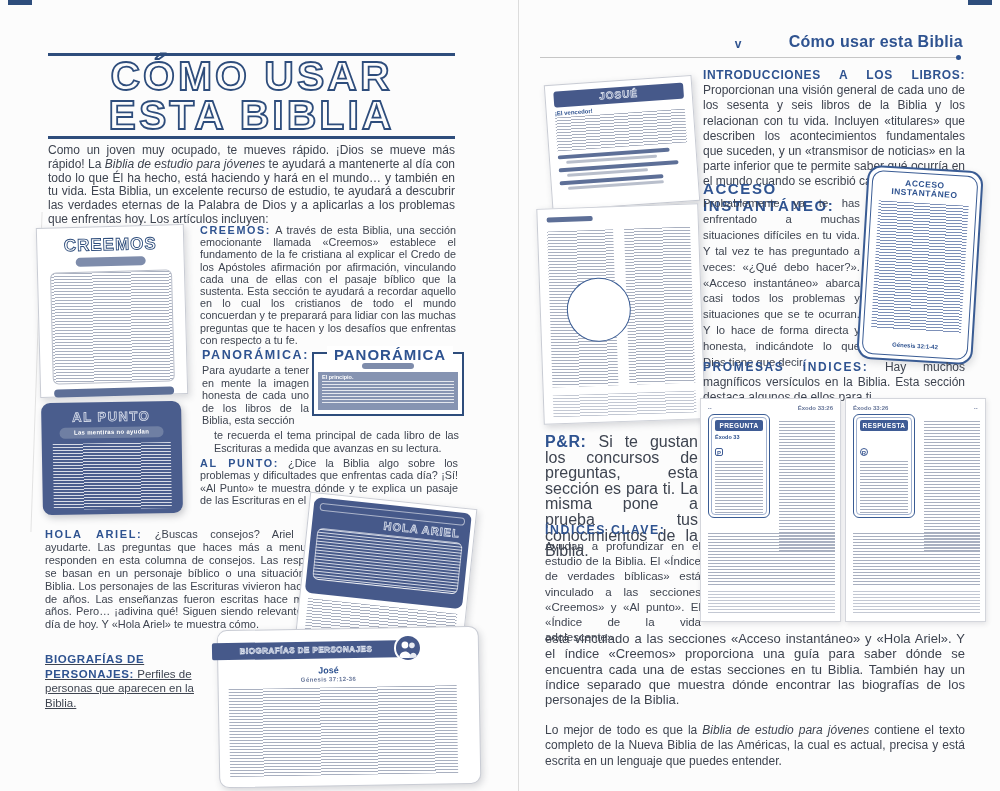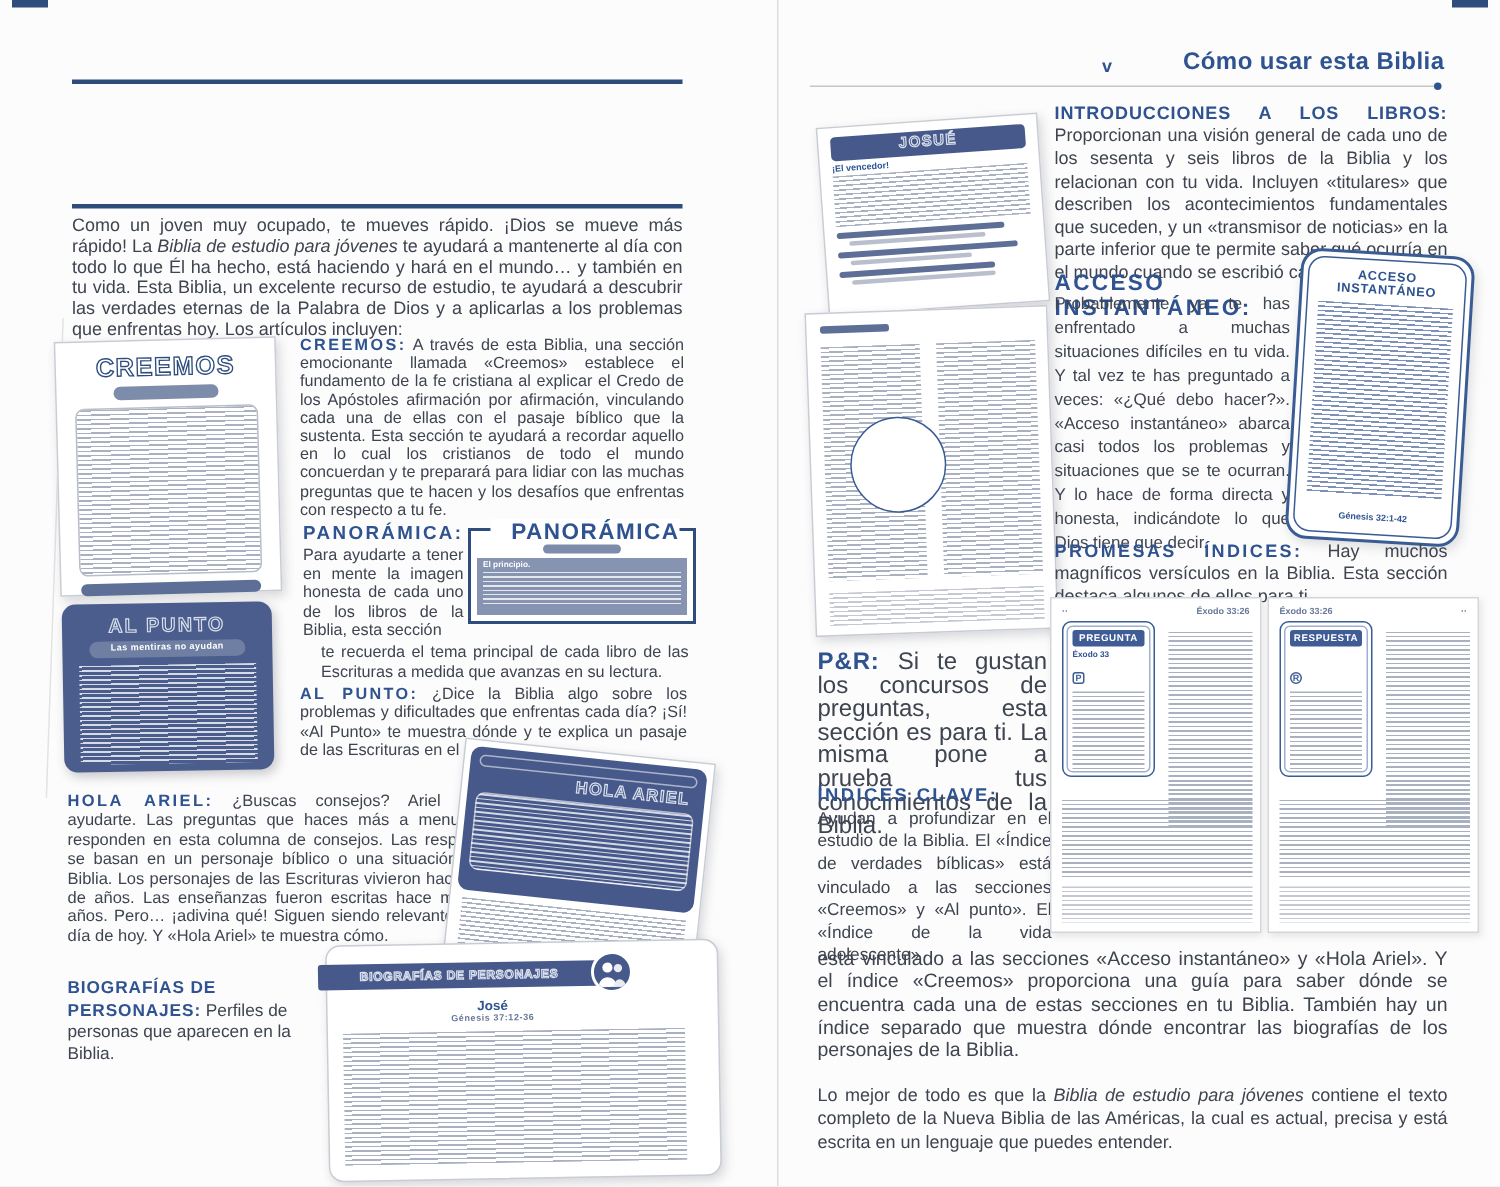--- a/index.html
+++ b/index.html
@@ -44,38 +44,38 @@
                 border-radius:9px;box-shadow:2px 3px 7px rgba(40,45,60,.25);padding:7px 8px;}
   #alpunto-title{display:block;text-align:center;font-size:13px;font-weight:bold;letter-spacing:1.5px;}
   #alpunto-tag{margin:3px auto 5px;width:104px;height:11px;background:#6f7fa3;border-radius:6px;color:#fff;
                font-size:6px;font-weight:bold;text-align:center;line-height:11px;letter-spacing:.3px;}
   #alpunto-lines{height:66px;margin:0 3px;}
 
   #sec-creemos{left:200px;top:224px;width:256px;font-size:10.8px;line-height:12.2px;}
   #pano-h{left:202px;top:348px;font-size:12.5px;}
   #pano-n{left:202px;top:364px;width:107px;font-size:10.8px;line-height:12.6px;}
   #pano-card{left:312px;top:352px;width:152px;height:64px;background:#fff;border:2px solid #2e4d7c;padding:0;}
-  #pano-card-title{display:block;margin-top:-8px;text-align:right;font-size:15px;font-weight:bold;letter-spacing:1px;
+  #pano-card-title{display:block;margin-top:-8px;text-align:center;font-size:15px;font-weight:bold;letter-spacing:1px;
                    color:#2f5390;background:#fff;width:126px;margin-left:13px;}
   #pano-card-pill{margin:0 auto;width:52px;height:6px;background:#7e8cab;border-radius:4px;}
   #pano-band{margin:3px 4px 0;height:38px;background:#8694b2;padding:2px 4px;}
   #pano-band-h{font-size:5.5px;font-weight:bold;color:#fff;display:block;margin-bottom:1px;}
   #pano-band-lines{height:22px;}
   #pano-w{left:214px;top:429px;width:245px;font-size:10.8px;line-height:12.6px;}
   #sec-alpunto{left:200px;top:457px;width:258px;font-size:10.8px;line-height:12.4px;}
 
   #sec-hola{left:45px;top:528px;width:292px;font-size:11px;line-height:12.9px;}
   #hola-card{left:302px;top:500px;width:168px;height:150px;transform:rotate(6deg);padding:4px;}
   #hola-inner{background:#46598a;border-radius:7px;height:96px;padding:5px 6px;}
   #hola-tab{height:8px;border:1px solid rgba(255,255,255,.55);border-radius:5px;margin-bottom:2px;}
   #hola-title{display:block;text-align:right;font-size:11px;font-weight:bold;letter-spacing:1px;padding-right:4px;}
   #hola-note{border:1px solid rgba(255,255,255,.6);border-radius:6px;height:52px;margin-top:3px;padding:4px 5px;}
   #hola-body{height:40px;margin:5px 4px 0;}
 
-  #sec-bio{left:45px;top:652px;width:162px;font-size:11.5px;line-height:14.6px;}
+  #sec-bio{left:45px;top:652px;width:162px;font-size:11.5px;line-height:14.6px;text-decoration:underline;}
   #bio-card{left:218px;top:628px;width:262px;height:158px;transform:rotate(-1deg);border-radius:10px;padding:0;}
   #bio-banner{position:absolute;left:-6px;top:12px;width:188px;height:17px;background:#46598a;border-radius:2px;
               font-size:8px;font-weight:bold;letter-spacing:.5px;line-height:17px;text-align:center;}
   #bio-avatar{position:absolute;left:176px;top:6px;width:28px;height:28px;background:#46598a;border:2px solid #fff;
               border-radius:50%;overflow:hidden;}
   #bio-name{position:absolute;left:0;top:36px;width:220px;text-align:center;color:#2f5390;font-weight:bold;font-size:9px;}
   #bio-ref{position:absolute;left:0;top:47px;width:220px;text-align:center;color:#6b7astonish;color:#68779a;font-size:6px;font-weight:bold;letter-spacing:.4px;}
   #bio-lines{position:absolute;left:10px;top:58px;width:228px;height:88px;}
 
   
@@ -139,20 +139,24 @@
 </head>
 <body>
 
 <div id="sheet" data-name="book-spread">
   <div class="abs" id="corner-l" data-name="page-edge-mark-left"></div>
   <div class="abs" id="corner-r" data-name="page-edge-mark-right"></div>
   <div class="abs" id="gutter" data-name="page-gutter"></div>
   <div class="abs" id="lp-edge" data-name="page-edge-line"></div>
 
   <div class="abs" id="lp-rule-top" data-name="title-rule-top"></div>
+  <div class="abs ol-navy" id="lp-title" data-name="page-title">
+    <div data-name="page-title-line1">CÓMO USAR</div>
+    <div data-name="page-title-line2">ESTA BIBLIA</div>
+  </div>
   <div class="abs" id="lp-rule-bot" data-name="title-rule-bottom"></div>
 
   <p class="abs just" id="lp-intro" data-name="intro-paragraph"><span data-name="intro-text-1">Como un joven muy ocupado, te mueves rápido. ¡Dios se mueve más rápido! La </span><i data-name="intro-book-title">Biblia de estudio para jóvenes</i><span data-name="intro-text-2"> te ayudará a mantenerte al día con todo lo que Él ha hecho, está haciendo y hará en el mundo… y también en tu vida. Esta Biblia, un excelente recurso de estudio, te ayudará a descubrir las verdades eternas de la Palabra de Dios y a aplicarlas a los problemas que enfrentas hoy. Los artículos incluyen:</span></p>
 
   <div class="abs card" id="creemos-card" data-name="creemos-thumbnail">
     <span class="ol-navy-sm" id="creemos-title" data-name="creemos-thumbnail-title">CREEMOS</span>
     <div class="pill" id="creemos-pill" data-name="creemos-thumbnail-tag"></div>
     <div class="fl" id="creemos-box" data-name="creemos-thumbnail-text"></div>
     <div id="creemos-foot" data-name="creemos-thumbnail-footer"></div>
   </div>

